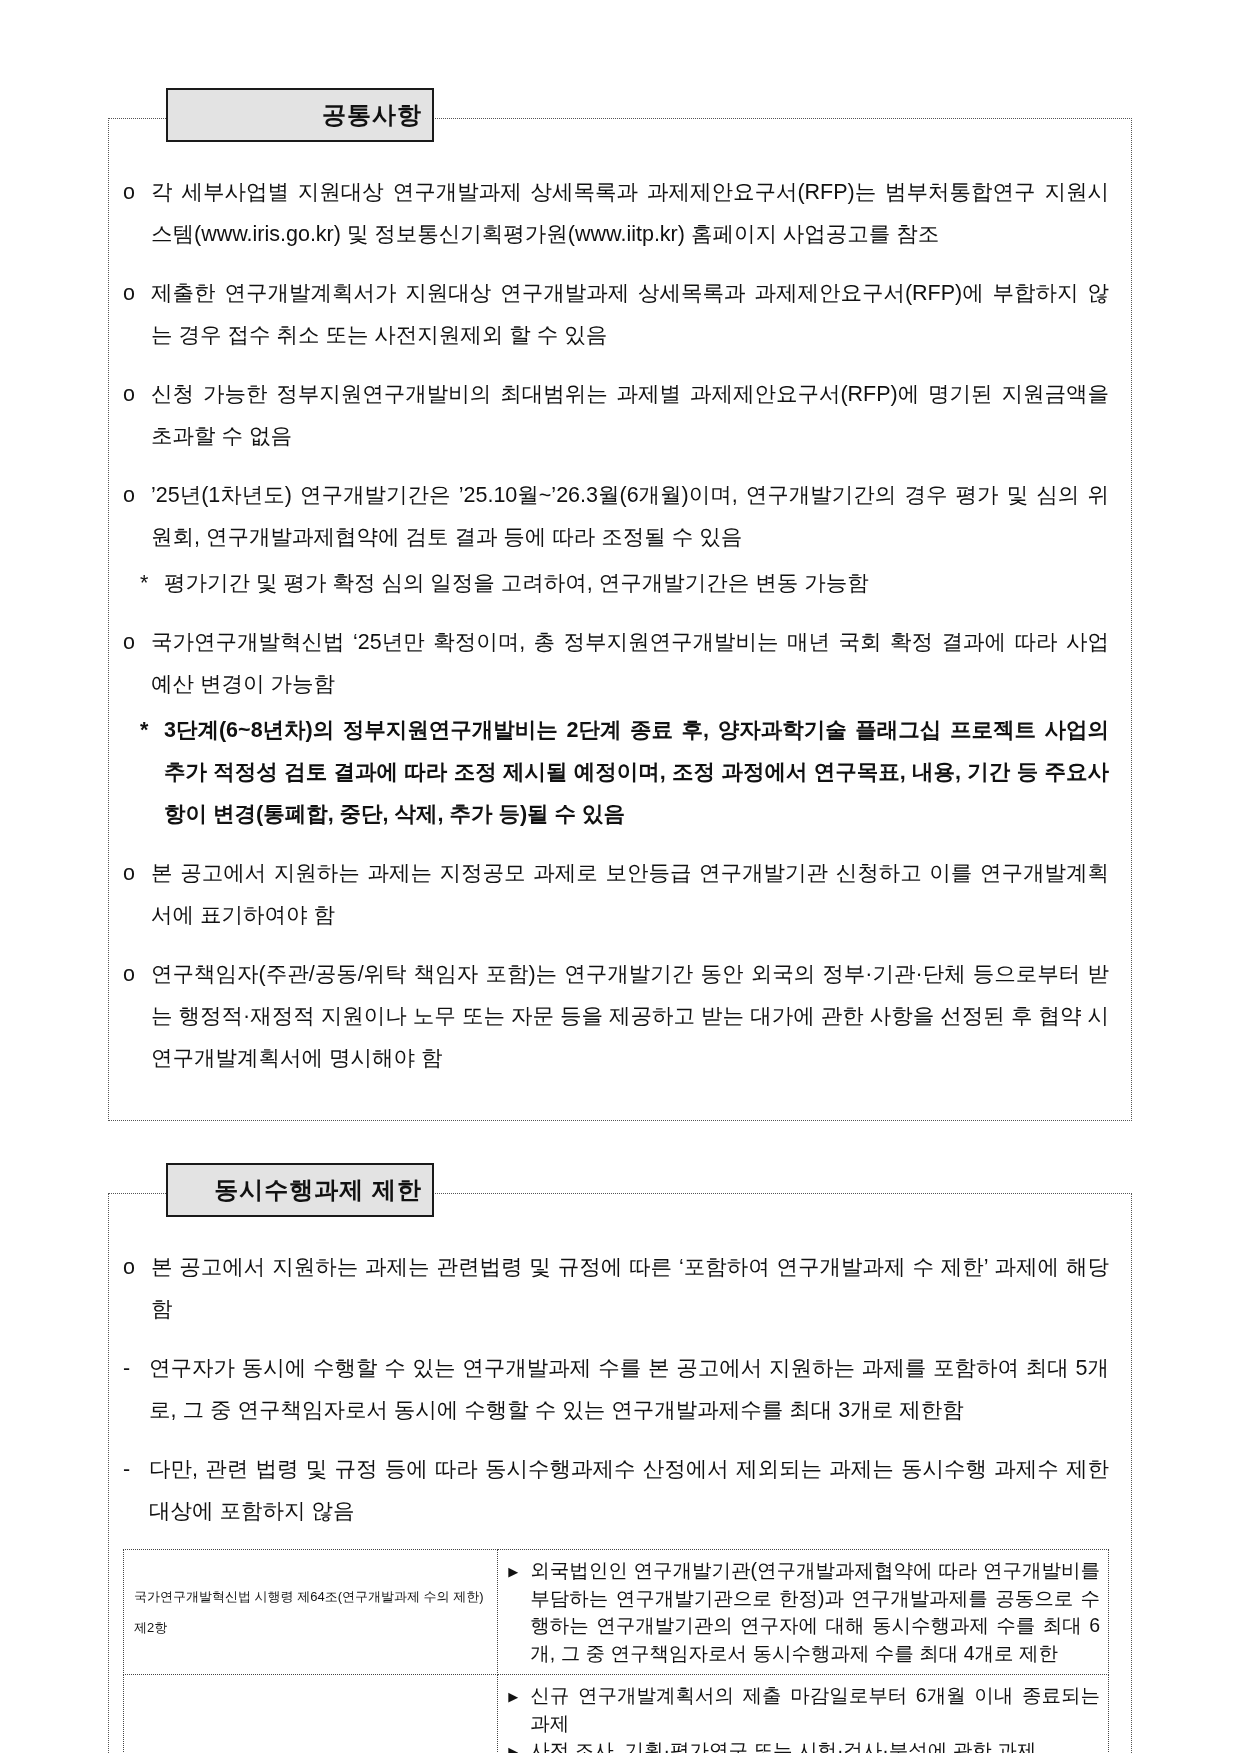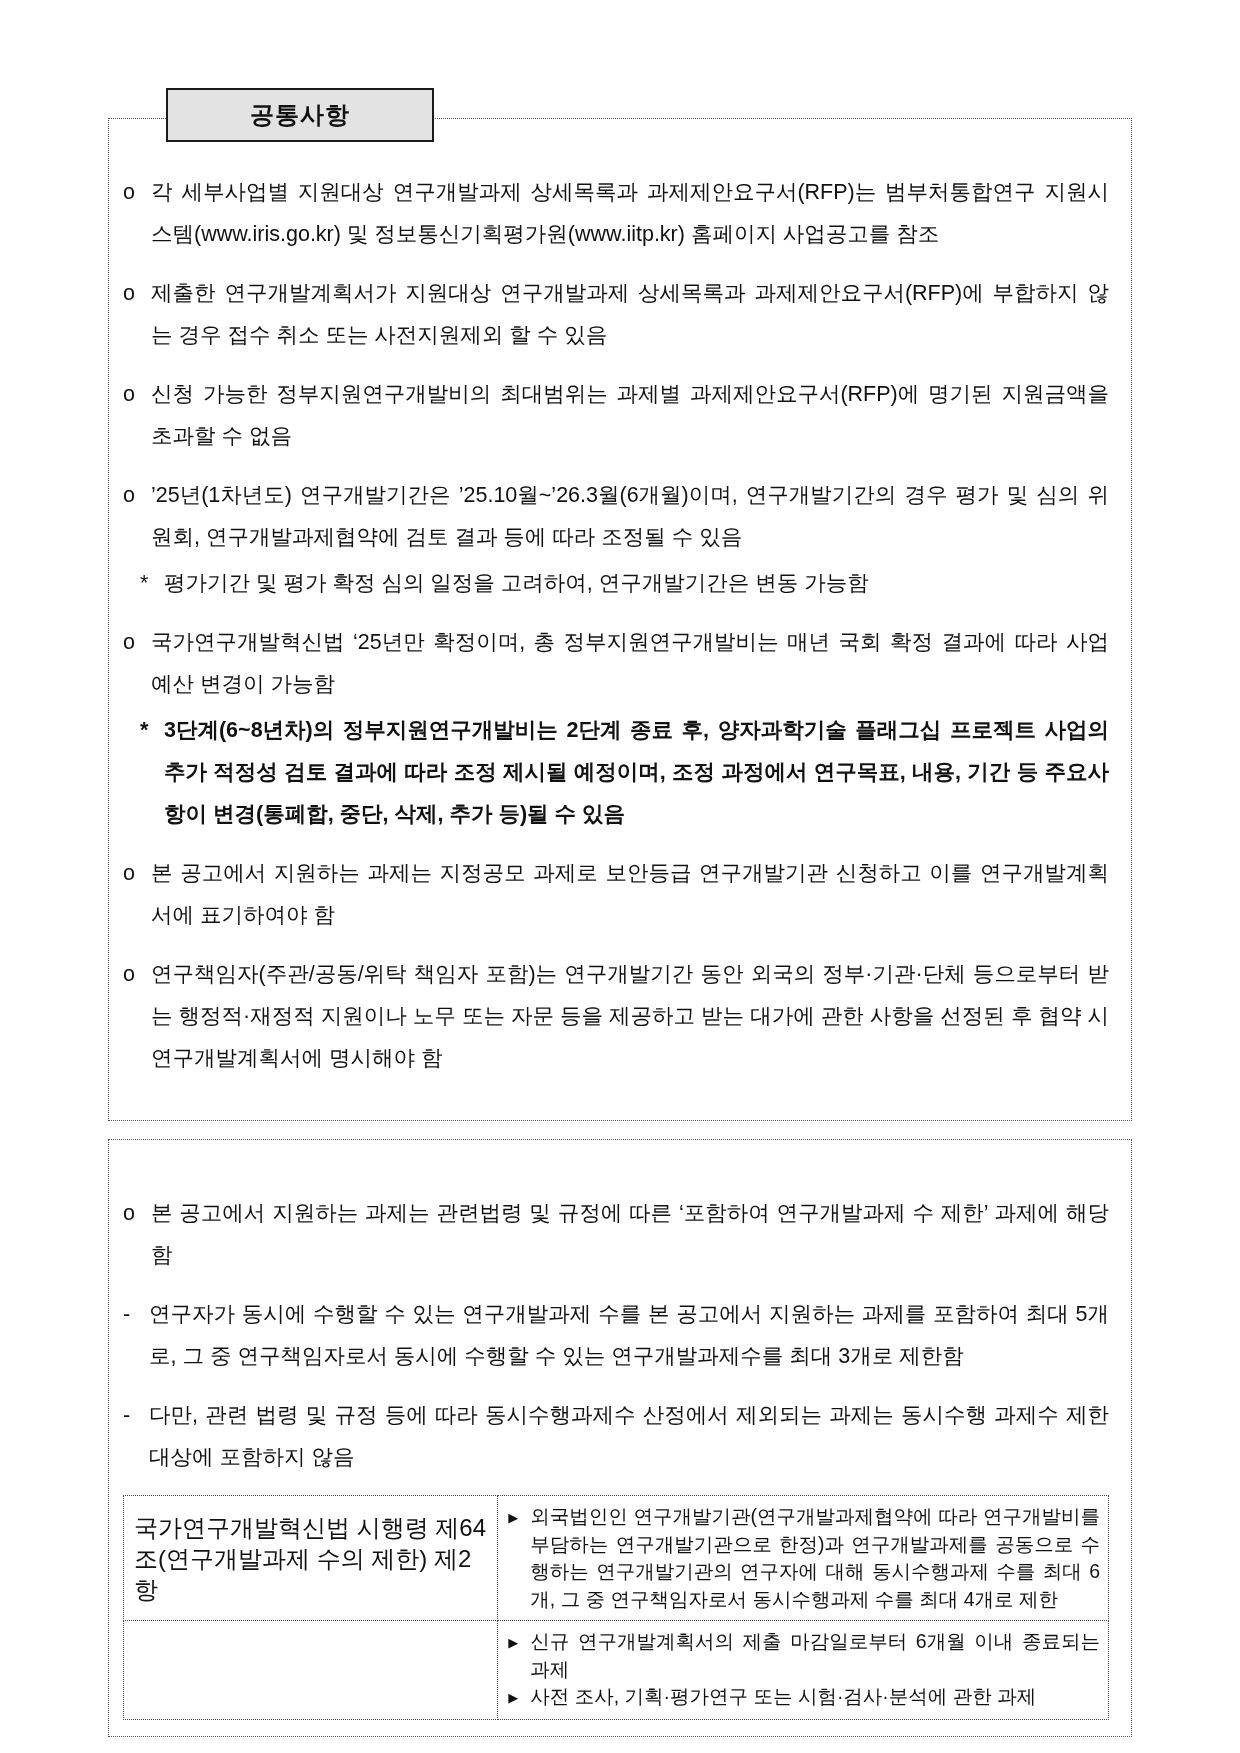--- a/index.html
+++ b/index.html
@@ -16,21 +16,21 @@
   .block-2 { margin-top: 42px; }
 
   .block-label {
     display: inline-block;
     position: relative; z-index: 2;
     margin-left: 58px;
     min-width: 268px;
     box-sizing: border-box;
     background: #e3e3e3;
     border: 2px solid #1a1a1a;
-    text-align: center;
+    text-align: right;
     font-size: 24px; font-weight: bold;
     padding: 9px 10px;
     letter-spacing: 1px;
   }
 
   .block-body {
     border: 1px dotted #555;
     margin-top: -24px;
     padding: 52px 22px 24px 14px;
     background: transparent;
@@ -53,21 +53,21 @@
   .dash .marker { width: 26px; }
 
   .law-table {
     width: 100%;
     border-collapse: collapse;
     margin-top: 8px;
     table-layout: fixed;
   }
   .law-table, .law-table td { border: 1px dotted #444; }
   .law-table td { vertical-align: middle; padding: 7px 8px 7px 10px; box-sizing: border-box; }
-  .law-cell { width: 38%; font-size: 24px; line-height: 31px; text-align: left; }
+  .law-cell { width: 38%; font-size: 13px; line-height: 31px; text-align: left; }
   .case-cell { width: 62%; }
   .case {
     display: flex;
     font-size: 19.5px;
     line-height: 27.5px;
     text-align: justify;
   }
   .case .tri { flex: none; width: 22px; font-size: 13px; padding-top: 1px; }
   .case .ctxt { flex: 1; }
 </style>
@@ -124,20 +124,23 @@
 
       <p class="item">
         <span class="marker">o</span>
         <span class="txt">연구책임자(주관/공동/위탁 책임자 포함)는 연구개발기간 동안 외국의 정부·기관·단체 등으로부터 받는 행정적·재정적 지원이나 노무 또는 자문 등을 제공하고 받는 대가에 관한 사항을 선정된 후 협약 시 연구개발계획서에 명시해야 함</span>
       </p>
 
     </div>
   </section>
 
   <section class="block block-2">
+    <div class="block-label">
+      <span>동시수행과제 제한</span>
+    </div>
     <div class="block-body">
 
       <p class="item">
         <span class="marker">o</span>
         <span class="txt">본 공고에서 지원하는 과제는 관련법령 및 규정에 따른 ‘포함하여 연구개발과제 수 제한’ 과제에 해당함</span>
       </p>
 
       <p class="item dash">
         <span class="marker">-</span>
         <span class="txt">연구자가 동시에 수행할 수 있는 연구개발과제 수를 본 공고에서 지원하는 과제를 포함하여 최대 5개로, 그 중 연구책임자로서 동시에 수행할 수 있는 연구개발과제수를 최대 3개로 제한함</span>

